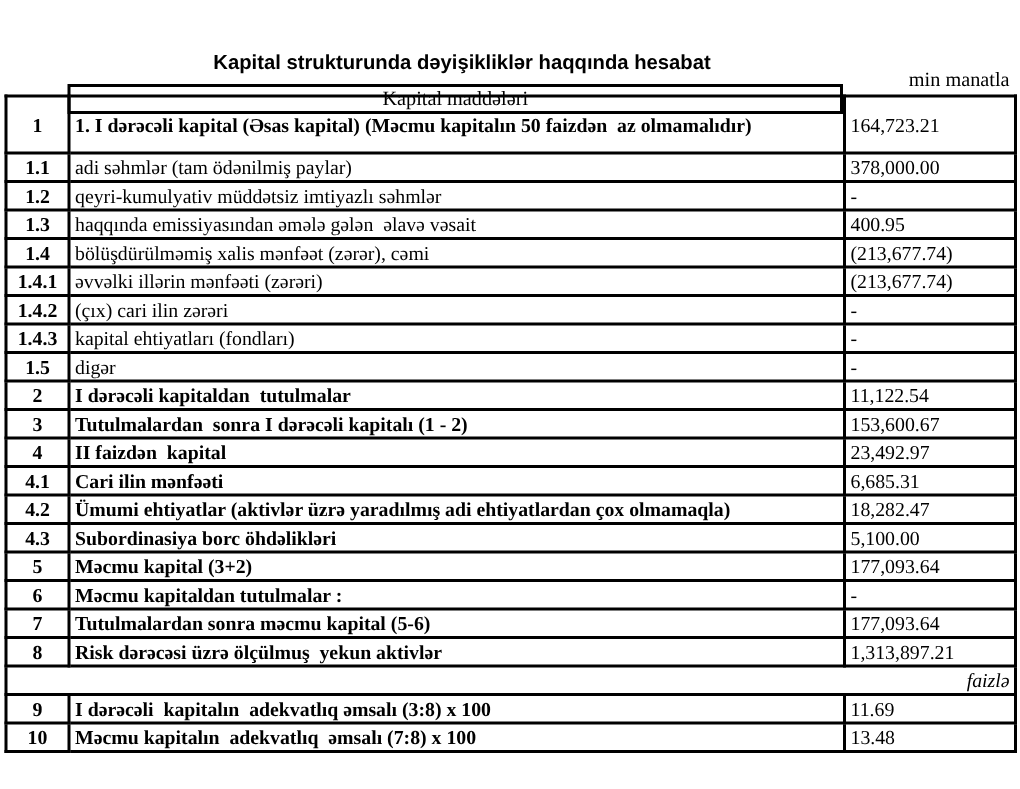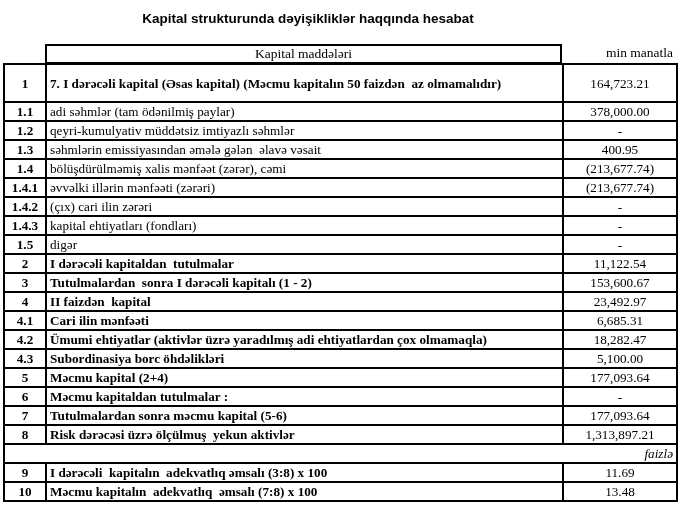--- a/index.html
+++ b/index.html
@@ -1,77 +1,77 @@
 <!DOCTYPE html>
 <html><head>
 <meta charset="utf-8">
 <style>
   html,body{margin:0;padding:0;background:#fff;}
   body{width:680px;height:526px;overflow:hidden;
        font-family:"Liberation Serif","DejaVu Serif",serif;color:#000;}
   .page{position:relative;width:680px;height:526px;background:#fff;}
-  .title{position:absolute;top:11px;left:0;width:616px;text-align:center;
+  .title{position:absolute;top:34px;left:0;width:616px;text-align:center;
          font-family:"Liberation Sans","DejaVu Sans",sans-serif;
          font-weight:bold;font-size:13.5px;line-height:15px;}
-  .hdr-box{position:absolute;top:44px;left:45px;width:517px;height:20px;
+  .hdr-box{position:absolute;top:56px;left:45px;width:517px;height:20px;
            border:2px solid #000;box-sizing:border-box;text-align:center;
            font-size:13.5px;line-height:16px;}
   .hdr-unit{position:absolute;top:44px;left:562px;width:111px;height:20px;
             box-sizing:border-box;text-align:right;font-weight:normal;
             font-size:13.5px;line-height:17px;}
   table.main{position:absolute;top:63px;left:3px;width:673px;
              border-collapse:collapse;table-layout:fixed;}
   table.main td{border:2px solid #000;box-sizing:border-box;
                 font-size:13.2px;line-height:15px;padding:0 3px;
                 overflow:hidden;vertical-align:middle;}
   tr.r{height:19px;}
   tr.tall{height:38px;}
   td.c-num{text-align:center;font-weight:bold;font-size:12.5px;padding:0 1px;}
   td.c-label{white-space:pre;}
   tr.bold-label td.c-label{font-weight:bold;}
-  td.c-val{text-align:center;padding-right:4px;white-space:nowrap;}
+  td.c-val{text-align:left;padding-right:4px;white-space:nowrap;}
   td.c-val.vbold{font-weight:normal;}
   tr.note-row{height:19px;}
   td.c-note{text-align:right;font-style:italic;padding-right:4px;}
 </style>
 </head>
 <body>
 
 <div class="page">
   <div class="title">Kapital strukturunda dəyişikliklər haqqında hesabat</div>
   <div class="hdr-box">Kapital maddələri</div>
   <div class="hdr-unit">min manatla</div>
   <table class="main">
     <colgroup>
       <col style="width:42px">
         <col style="width:517px">
         <col style="width:114px">
     </colgroup>
     <tbody id="table-body">
   <tr class="r tall bold-label">
     <td class="c-num">1</td>
-    <td class="c-label">7. I dərəcəli kapital (Əsas kapital) (Məcmu kapitalın 50 faizdən  az olmamalıdır)</td>
+    <td class="c-label">1. I dərəcəli kapital (Əsas kapital) (Məcmu kapitalın 50 faizdən  az olmamalıdır)</td>
     <td class="c-val">164,723.21</td>
   </tr>
 
   <tr class="r">
     <td class="c-num">1.1</td>
     <td class="c-label">adi səhmlər (tam ödənilmiş paylar)</td>
     <td class="c-val">378,000.00</td>
   </tr>
 
   <tr class="r">
     <td class="c-num">1.2</td>
     <td class="c-label">qeyri-kumulyativ müddətsiz imtiyazlı səhmlər</td>
     <td class="c-val">-</td>
   </tr>
 
   <tr class="r">
     <td class="c-num">1.3</td>
-    <td class="c-label">səhmlərin emissiyasından əmələ gələn  əlavə vəsait</td>
+    <td class="c-label">haqqında emissiyasından əmələ gələn  əlavə vəsait</td>
     <td class="c-val">400.95</td>
   </tr>
 
   <tr class="r">
     <td class="c-num">1.4</td>
     <td class="c-label">bölüşdürülməmiş xalis mənfəət (zərər), cəmi</td>
     <td class="c-val">(213,677.74)</td>
   </tr>
 
   <tr class="r">
@@ -129,21 +129,21 @@
   </tr>
 
   <tr class="r bold-label">
     <td class="c-num">4.3</td>
     <td class="c-label">Subordinasiya borc öhdəlikləri</td>
     <td class="c-val">5,100.00</td>
   </tr>
 
   <tr class="r bold-label">
     <td class="c-num">5</td>
-    <td class="c-label">Məcmu kapital (2+4)</td>
+    <td class="c-label">Məcmu kapital (3+2)</td>
     <td class="c-val">177,093.64</td>
   </tr>
 
   <tr class="r bold-label">
     <td class="c-num">6</td>
     <td class="c-label">Məcmu kapitaldan tutulmalar :</td>
     <td class="c-val">-</td>
   </tr>
 
   <tr class="r bold-label">

